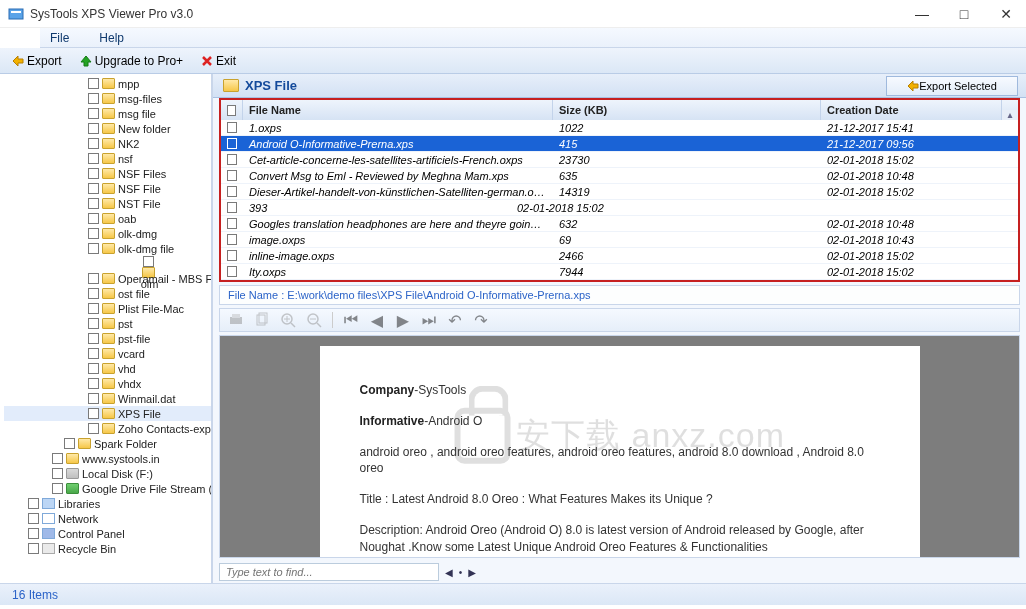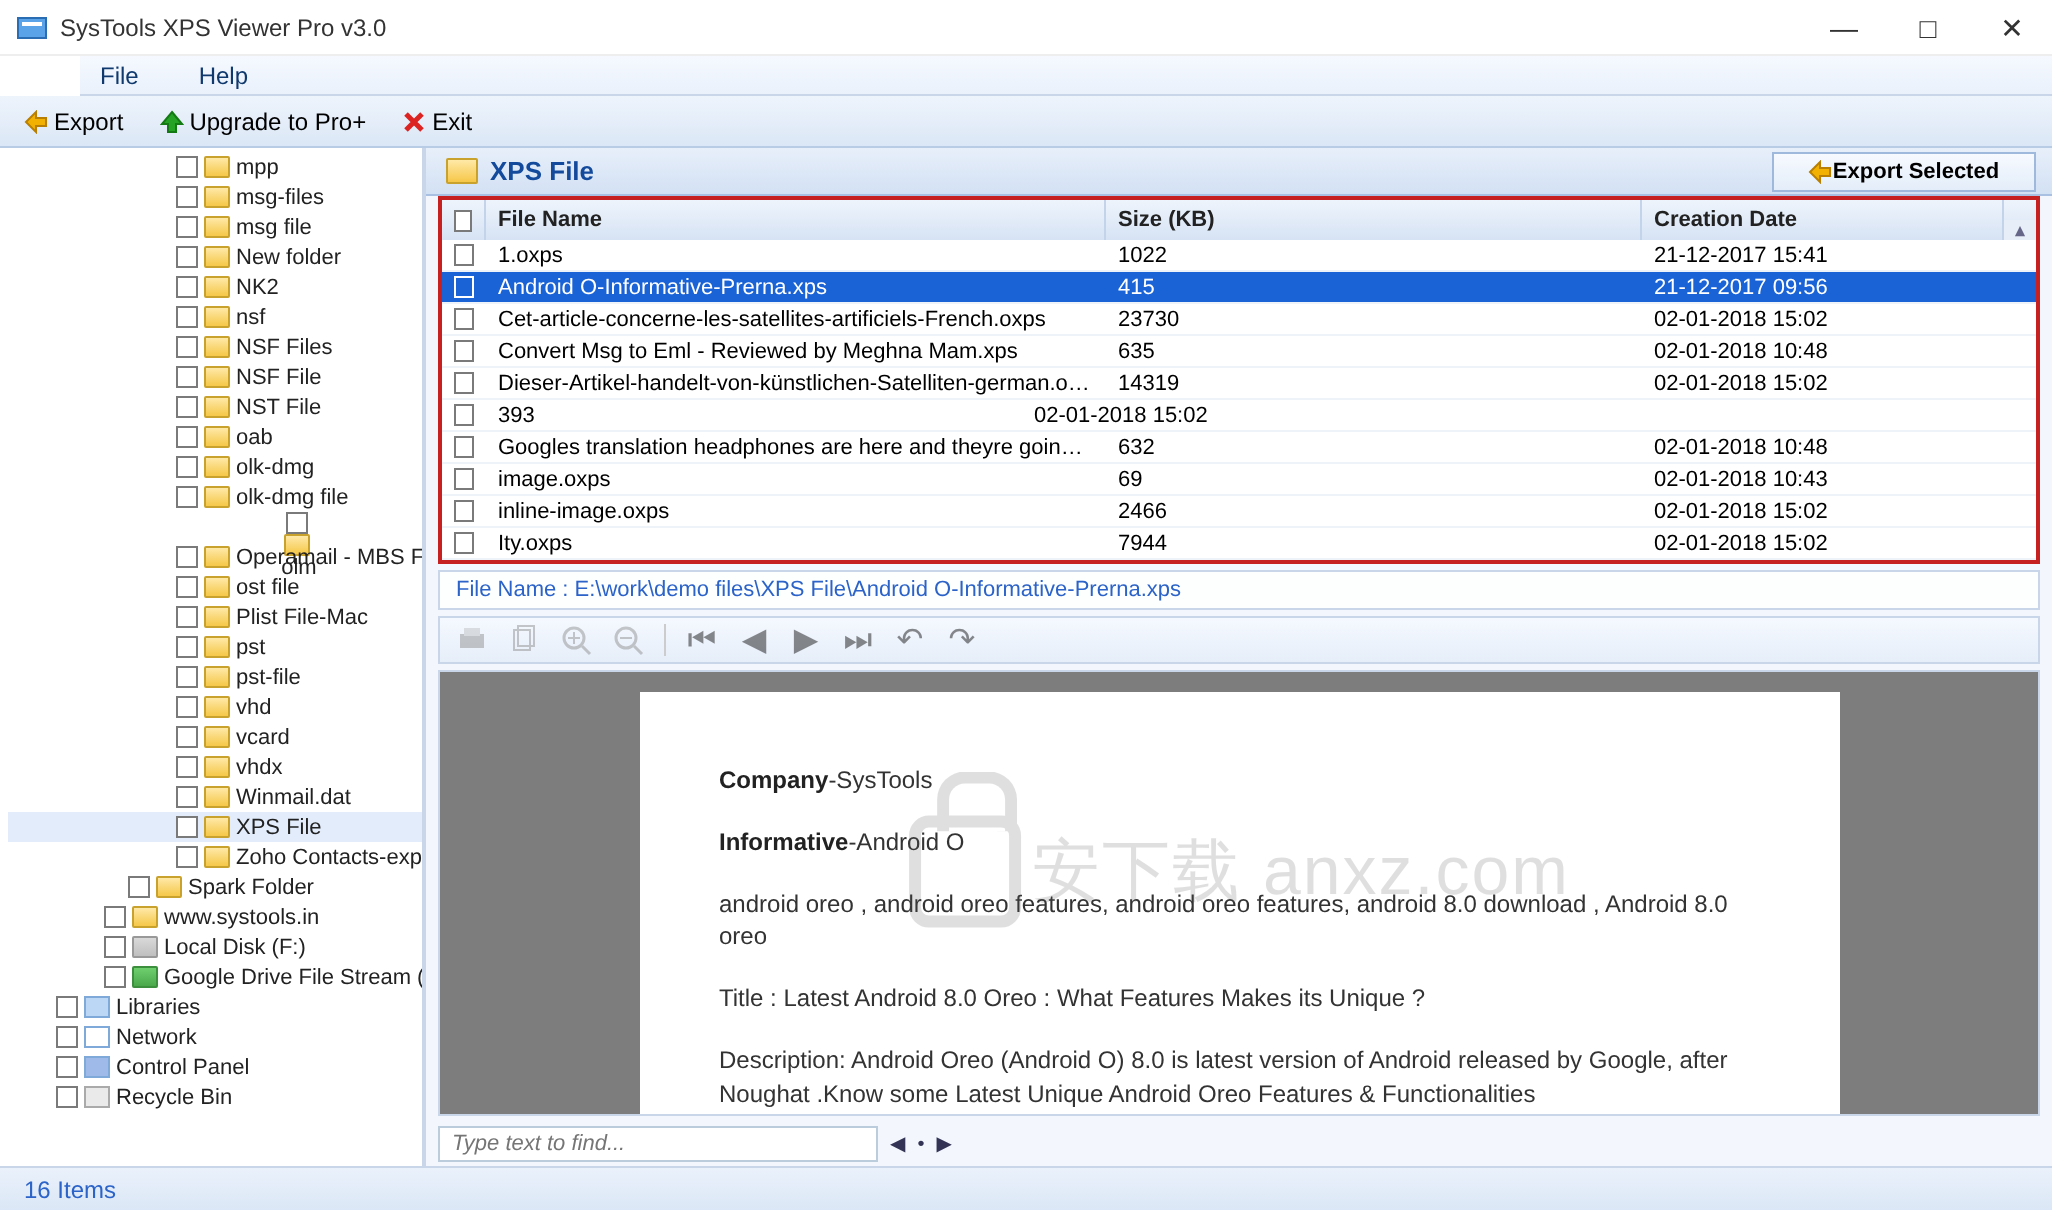--- a/index.html
+++ b/index.html
@@ -24,32 +24,32 @@
 .fico.drive { background: linear-gradient(#d9d9d9,#bfbfbf); border: 1px solid #999; border-radius: 1px; }
 .fico.gdrive { background: linear-gradient(#6fcf6f,#4aa84a); border: 1px solid #3c8f3c; border-radius: 1px; }
 .fico.lib { background: #bcd6f5; border: 1px solid #7fa9d9; }
 .fico.net { background: #fff; border: 1px solid #7fa9d9; }
 .fico.cp { background: #9fb9e8; border: 1px solid #7fa9d9; }
 .fico.rec { background: #eaeaea; border: 1px solid #aaa; }
 .right { flex: 1; display: flex; flex-direction: column; background: #f3f7fd; border-left:1px solid #c9d6ea; }
 .right-hdr { height: 24px; display: flex; align-items: center; background: linear-gradient(#e7effa,#d3e1f4); border-bottom: 1px solid #a9c0e2; }
 .right-hdr .lbl { display: flex; align-items: center; gap: 6px; padding: 0 10px; font-size: 13px; font-weight: bold; color: #144a9b; flex: 1; }
 .right-hdr .fico { width: 16px; height: 13px; }
-.exportSel { width: 132px; height: 20px; margin-right: 8px; background: linear-gradient(#f7faff,#e3edf9); border: 1px solid #9fb9dd; font-size: 11px; font-weight: bold; display: flex; align-items: center; justify-content: center; gap: 0; cursor: pointer; }
+.exportSel { width: 132px; height: 20px; margin-right: 8px; background: linear-gradient(#f7faff,#e3edf9); border: 1px solid #9fb9dd; font-size: 11px; font-weight: normal; display: flex; align-items: center; justify-content: center; gap: 0; cursor: pointer; }
 .table-wrap { border: 2px solid #c62020; margin: 0 6px; background: #fff; }
 .thead { display: flex; align-items: flex-end; height: 20px; background: linear-gradient(#eef4fc,#d6e3f4); font-size: 11px; font-weight: bold; color: #222; }
 .thead .th { padding: 0 6px; border-right: 1px solid #c3d3ea; display: flex; align-items: center; height: 100%; }
 .th.chkcol { width: 22px; justify-content: center; }
 .th.fname { width: 310px; }
 .th.size { width: 268px; }
 .th.date { flex: 1; }
 .scrollcol { width: 16px; background: #e8eef8; }
 .tbody { font-size: 11px; }
 .tr { display: flex; align-items: center; height: 16px; border-bottom: 1px solid #eef3fa; }
-.tr .td { padding: 0 6px; overflow: hidden; text-overflow: ellipsis; white-space: nowrap; }
+.tr .td { padding: 0 6px; overflow: hidden; text-overflow: ellipsis; white-space: nowrap; font-style: italic; }
 .td.chkcol { width: 22px; display:flex; justify-content:center; }
 .td.fname { width: 310px; }
 .td.size { width: 268px; }
 .td.date { flex: 1; }
 .tr.sel { background: #1a63d6; color: #fff; }
 .tr.sel .chk { border-color:#fff; }
 .filepath { font-size: 11px; color: #2b63c8; padding: 3px 8px; border: 1px solid #c9d6ea; background:#fdfefe; margin:3px 6px 0 6px; }
 .viewer-tb { height: 24px; margin: 3px 6px 0 6px; background: linear-gradient(#f5f9ff,#e6eef9); border: 1px solid #c9d6ea; display: flex; align-items: center; gap: 10px; padding: 0 8px; }
 .vtb-ico { width: 16px; height: 16px; opacity: .45; cursor: pointer; display:inline-flex; align-items:center; justify-content:center; }
 .viewer { flex: 1; margin: 3px 6px 0 6px; border: 1px solid #c9d6ea; background: #7d7d7d; display: flex; justify-content: center; overflow: hidden; position:relative; }
@@ -206,26 +206,26 @@
         <span>pst</span>
       </div>
       <div class="tree-row" style="padding-left: 84px;">
         <span class="chk"></span>
         <span class="fico folder"></span>
         <span>pst-file</span>
       </div>
       <div class="tree-row" style="padding-left: 84px;">
         <span class="chk"></span>
         <span class="fico folder"></span>
+        <span>vcard</span>
+      </div>
+      <div class="tree-row" style="padding-left: 84px;">
+        <span class="chk"></span>
+        <span class="fico folder"></span>
         <span>vhd</span>
-      </div>
-      <div class="tree-row" style="padding-left: 84px;">
-        <span class="chk"></span>
-        <span class="fico folder"></span>
-        <span>vcard</span>
       </div>
       <div class="tree-row" style="padding-left: 84px;">
         <span class="chk"></span>
         <span class="fico folder"></span>
         <span>vhdx</span>
       </div>
       <div class="tree-row" style="padding-left: 84px;">
         <span class="chk"></span>
         <span class="fico folder"></span>
         <span>Winmail.dat</span>

